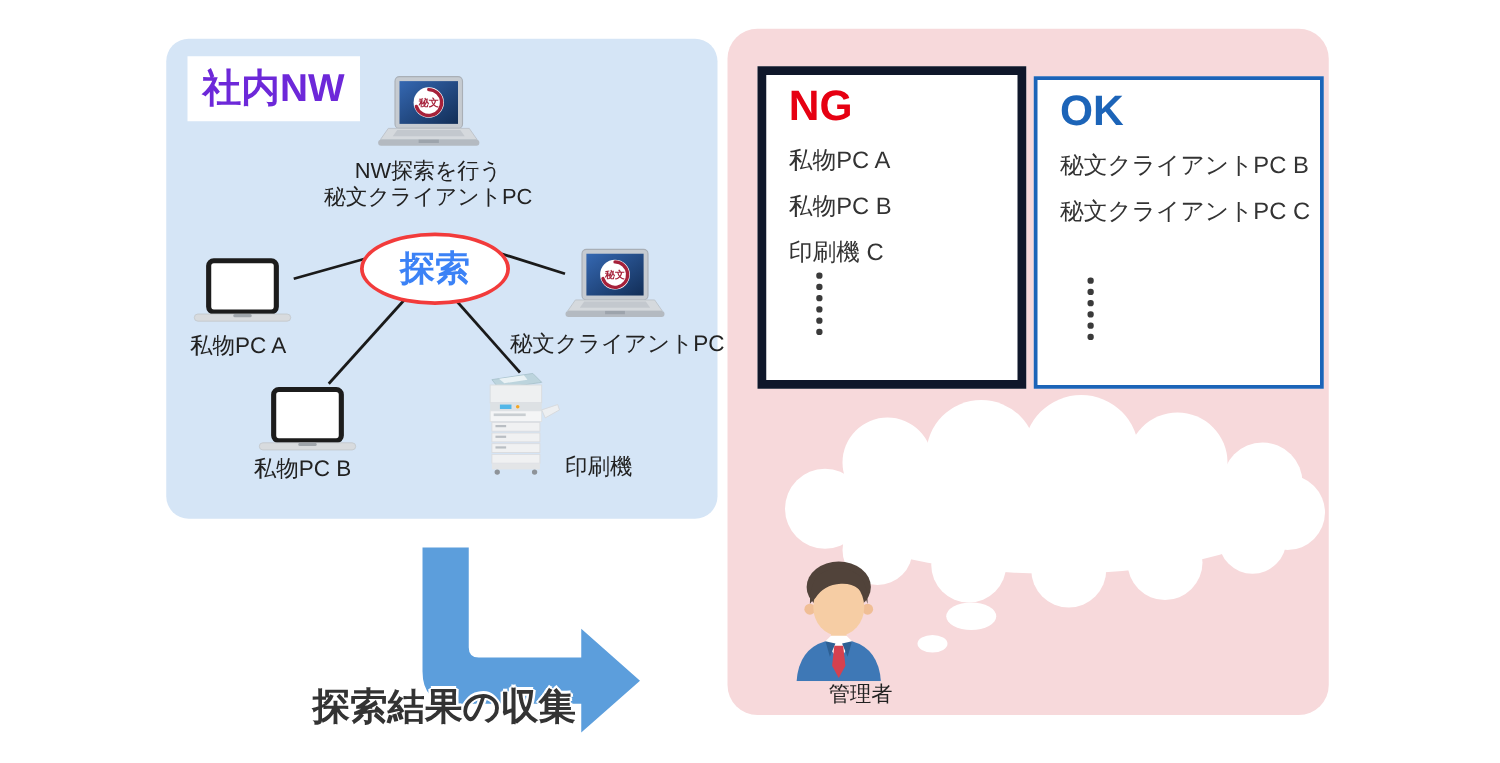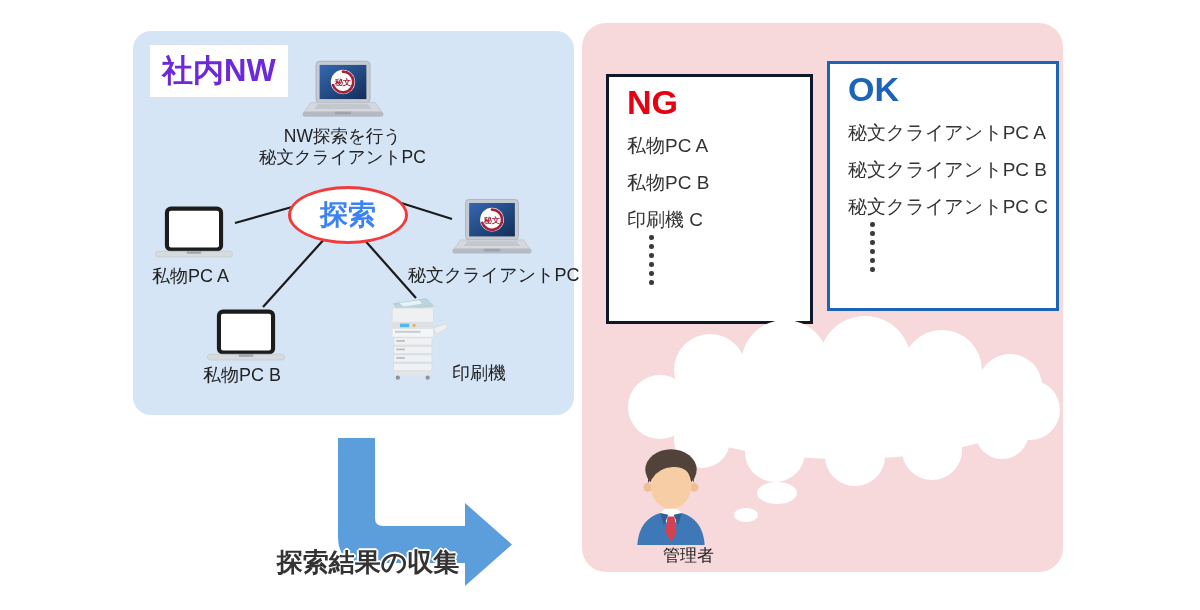--- a/index.html
+++ b/index.html
@@ -9,27 +9,27 @@
 
   
   .panel-blue{left:133px;top:31px;width:441px;height:384px;background:#D5E5F6;border-radius:18px;}
   .nw-title{left:150px;top:45px;background:#fff;padding:5px 12px;font-size:31px;font-weight:bold;color:#6d28d9;}
   .dev-label{font-size:18px;color:#222;white-space:nowrap;}
   .top-label{left:240px;top:126px;width:205px;text-align:center;font-size:17.5px;line-height:1.22;color:#222;}
   .oval{left:288px;top:186px;width:114px;height:52px;background:#fff;border:3px solid #F23B3B;border-radius:50%;
         display:flex;align-items:center;justify-content:center;font-size:28px;font-weight:bold;color:#3b82f6;}
 
   
-  .arrow-label{left:250px;top:545px;width:236px;text-align:center;font-size:26px;font-weight:bold;color:#333;
+  .arrow-label{left:250px;top:545px;width:236px;font-size:30px;font-weight:bold;color:#333;
     text-shadow:-2px 0 #fff,2px 0 #fff,0 -2px #fff,0 2px #fff,-1px -1px #fff,1px 1px #fff,-1px 1px #fff,1px -1px #fff;}
 
   
   .panel-pink{left:582px;top:23px;width:481px;height:549px;background:#F7D9DB;border-radius:24px;}
   .card{background:#fff;}
-  .card-ng{left:606px;top:74px;width:201px;height:244px;border:3px solid #0f172a;}
+  .card-ng{left:606px;top:53px;width:201px;height:244px;border:7px solid #0f172a;}
   .card-ok{left:827px;top:61px;width:226px;height:244px;border:3px solid #1C64B8;}
   .card-title{position:absolute;left:18px;top:6px;font-size:34px;font-weight:bold;}
   .card-ng .card-title{color:#E60012;}
   .card-ok .card-title{color:#1C64B8;}
   .card-items{position:absolute;left:18px;top:50px;font-size:19px;color:#333;line-height:37px;white-space:nowrap;}
   .dots{position:absolute;left:40px;top:158px;display:flex;flex-direction:column;gap:4.5px;}
   .dots i{width:4.5px;height:4.5px;border-radius:50%;background:#3A3A3A;}
 
   .cloud-text{left:620px;top:362px;width:450px;text-align:center;font-size:29px;font-weight:bold;color:#333;line-height:1.32;}
   .admin-label{left:628px;top:544px;width:86px;text-align:right;font-size:17px;color:#222;}
@@ -162,21 +162,20 @@
         <i></i>
         <i></i>
         <i></i>
         <i></i>
     </div>
   </div>
 
   <div class="abs card card-ok">
     <div class="card-title">OK</div>
     <div class="card-items">
-      <div>秘文クライアントPC A</div>
       <div>秘文クライアントPC B</div>
       <div>秘文クライアントPC C</div>
     </div>
     <div class="dots">
       <i></i>
         <i></i>
         <i></i>
         <i></i>
         <i></i>
         <i></i>

